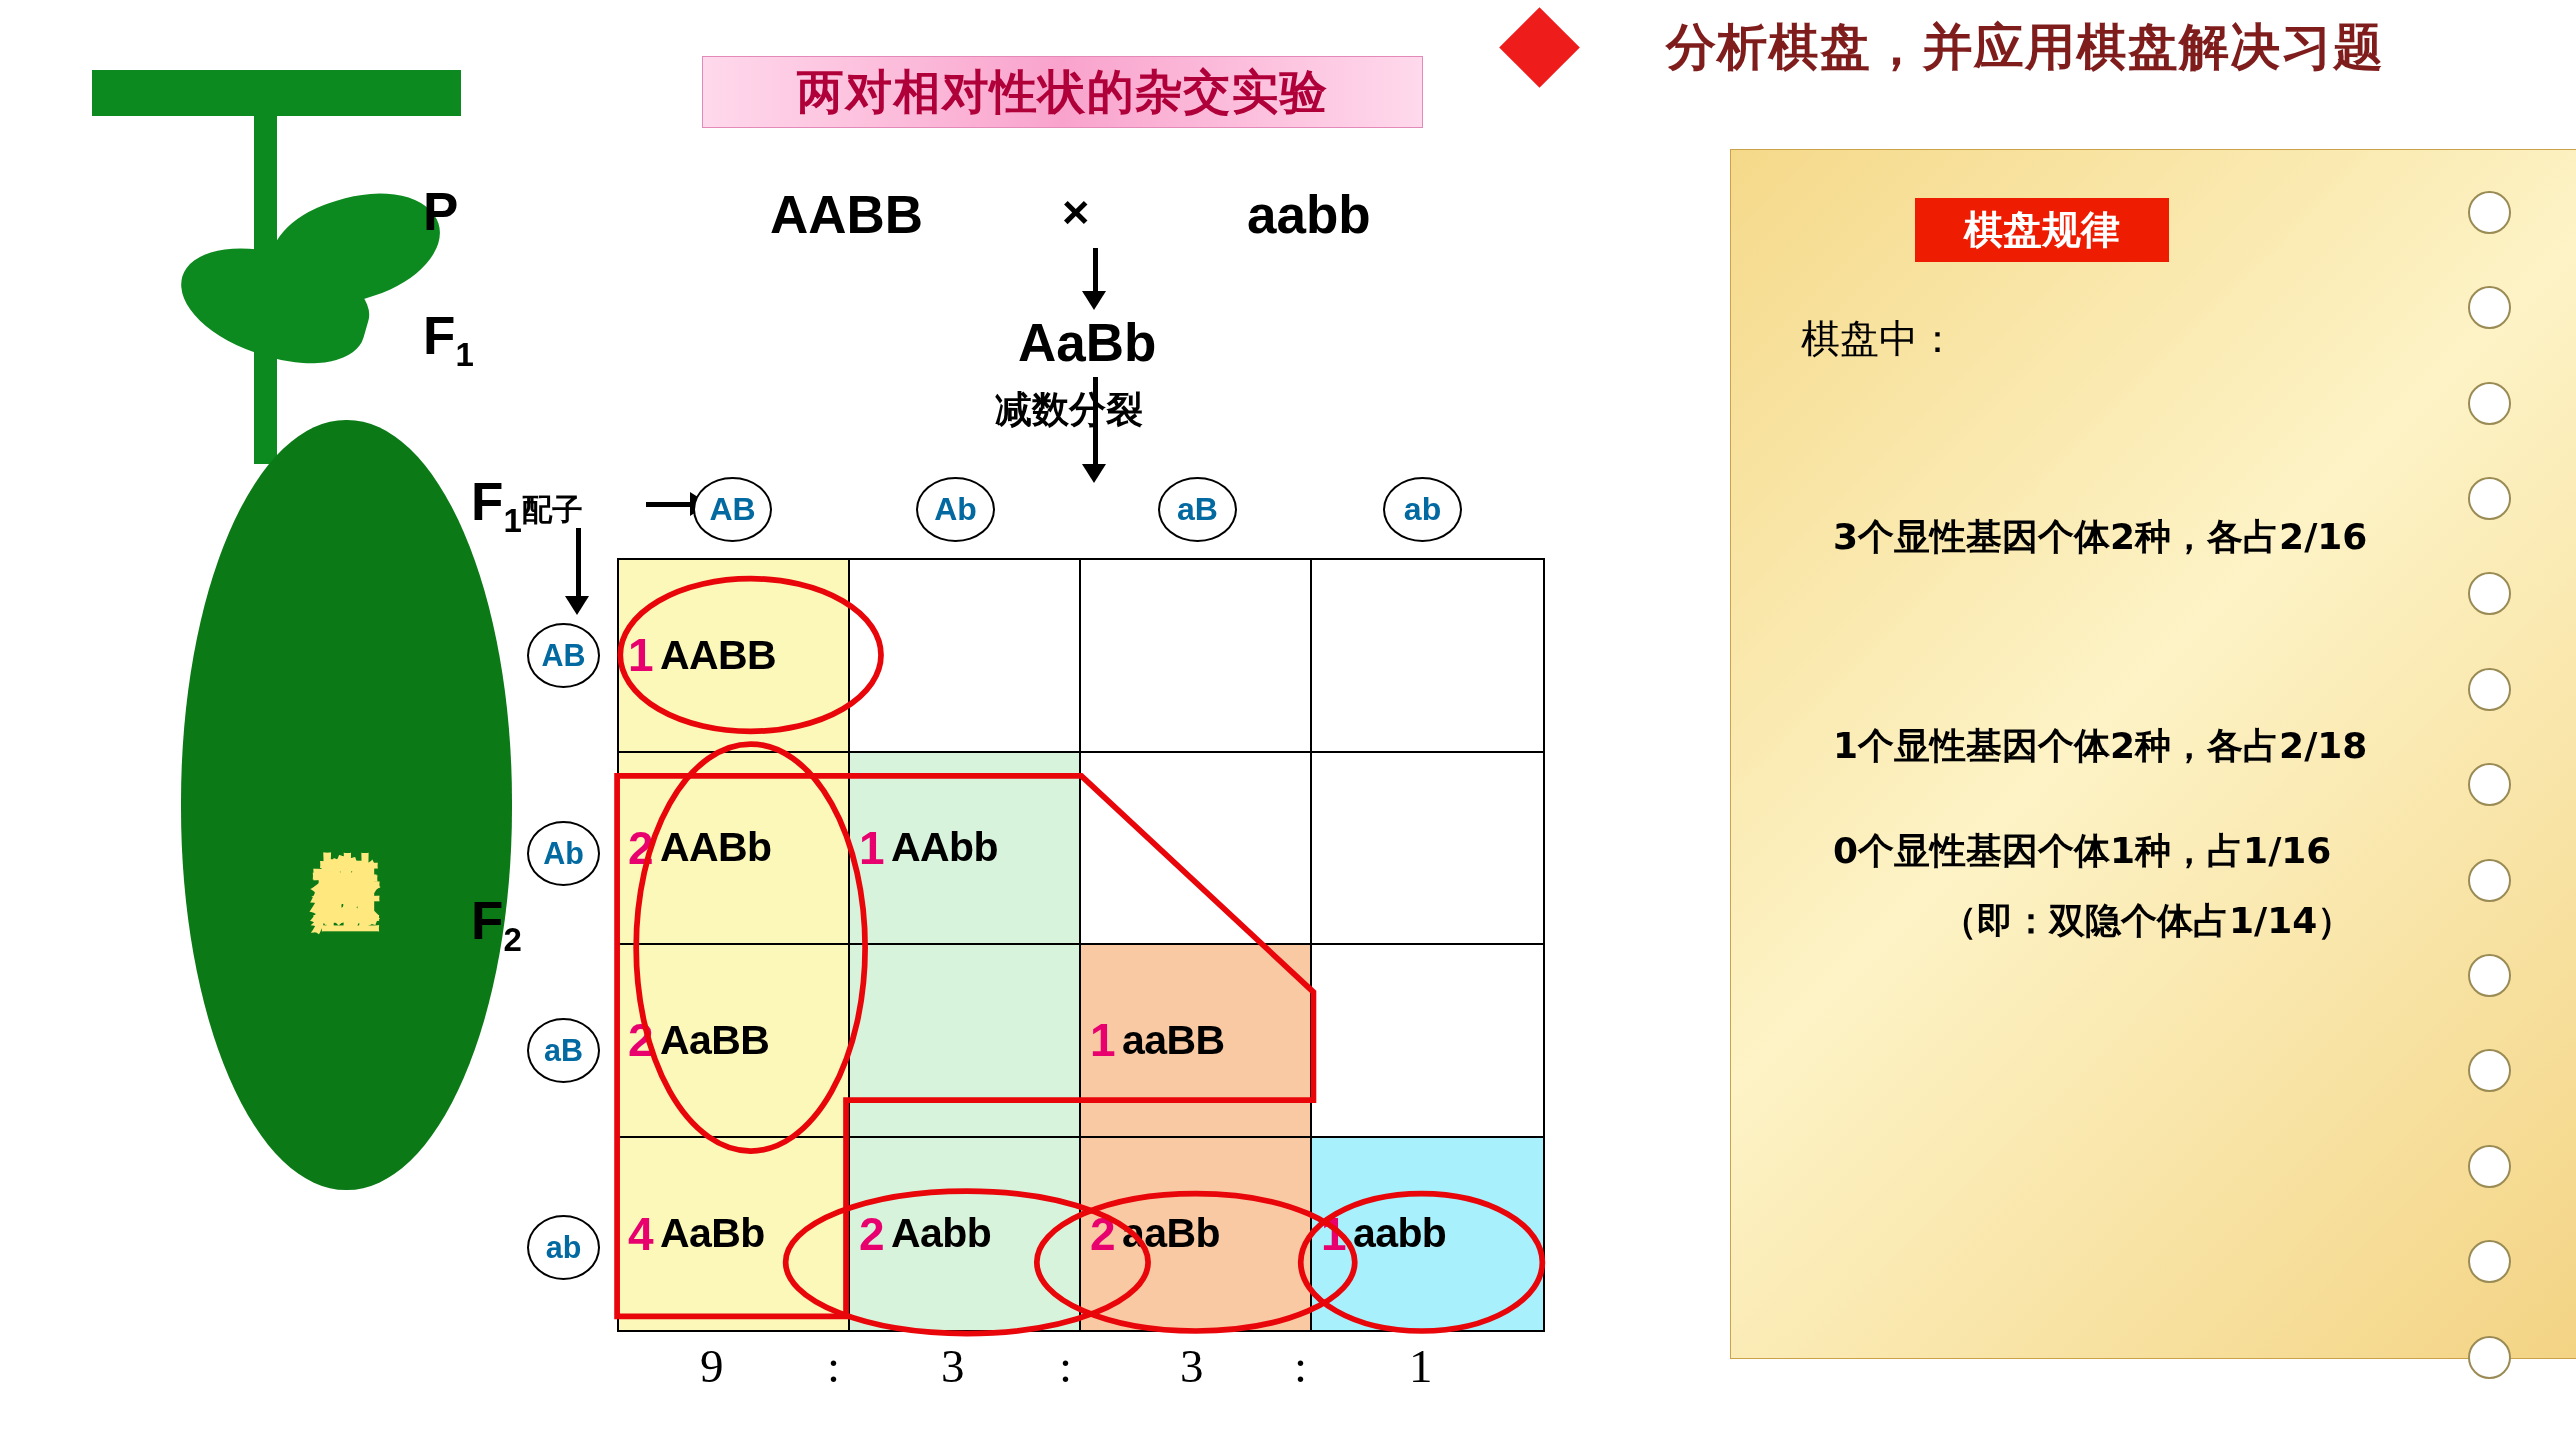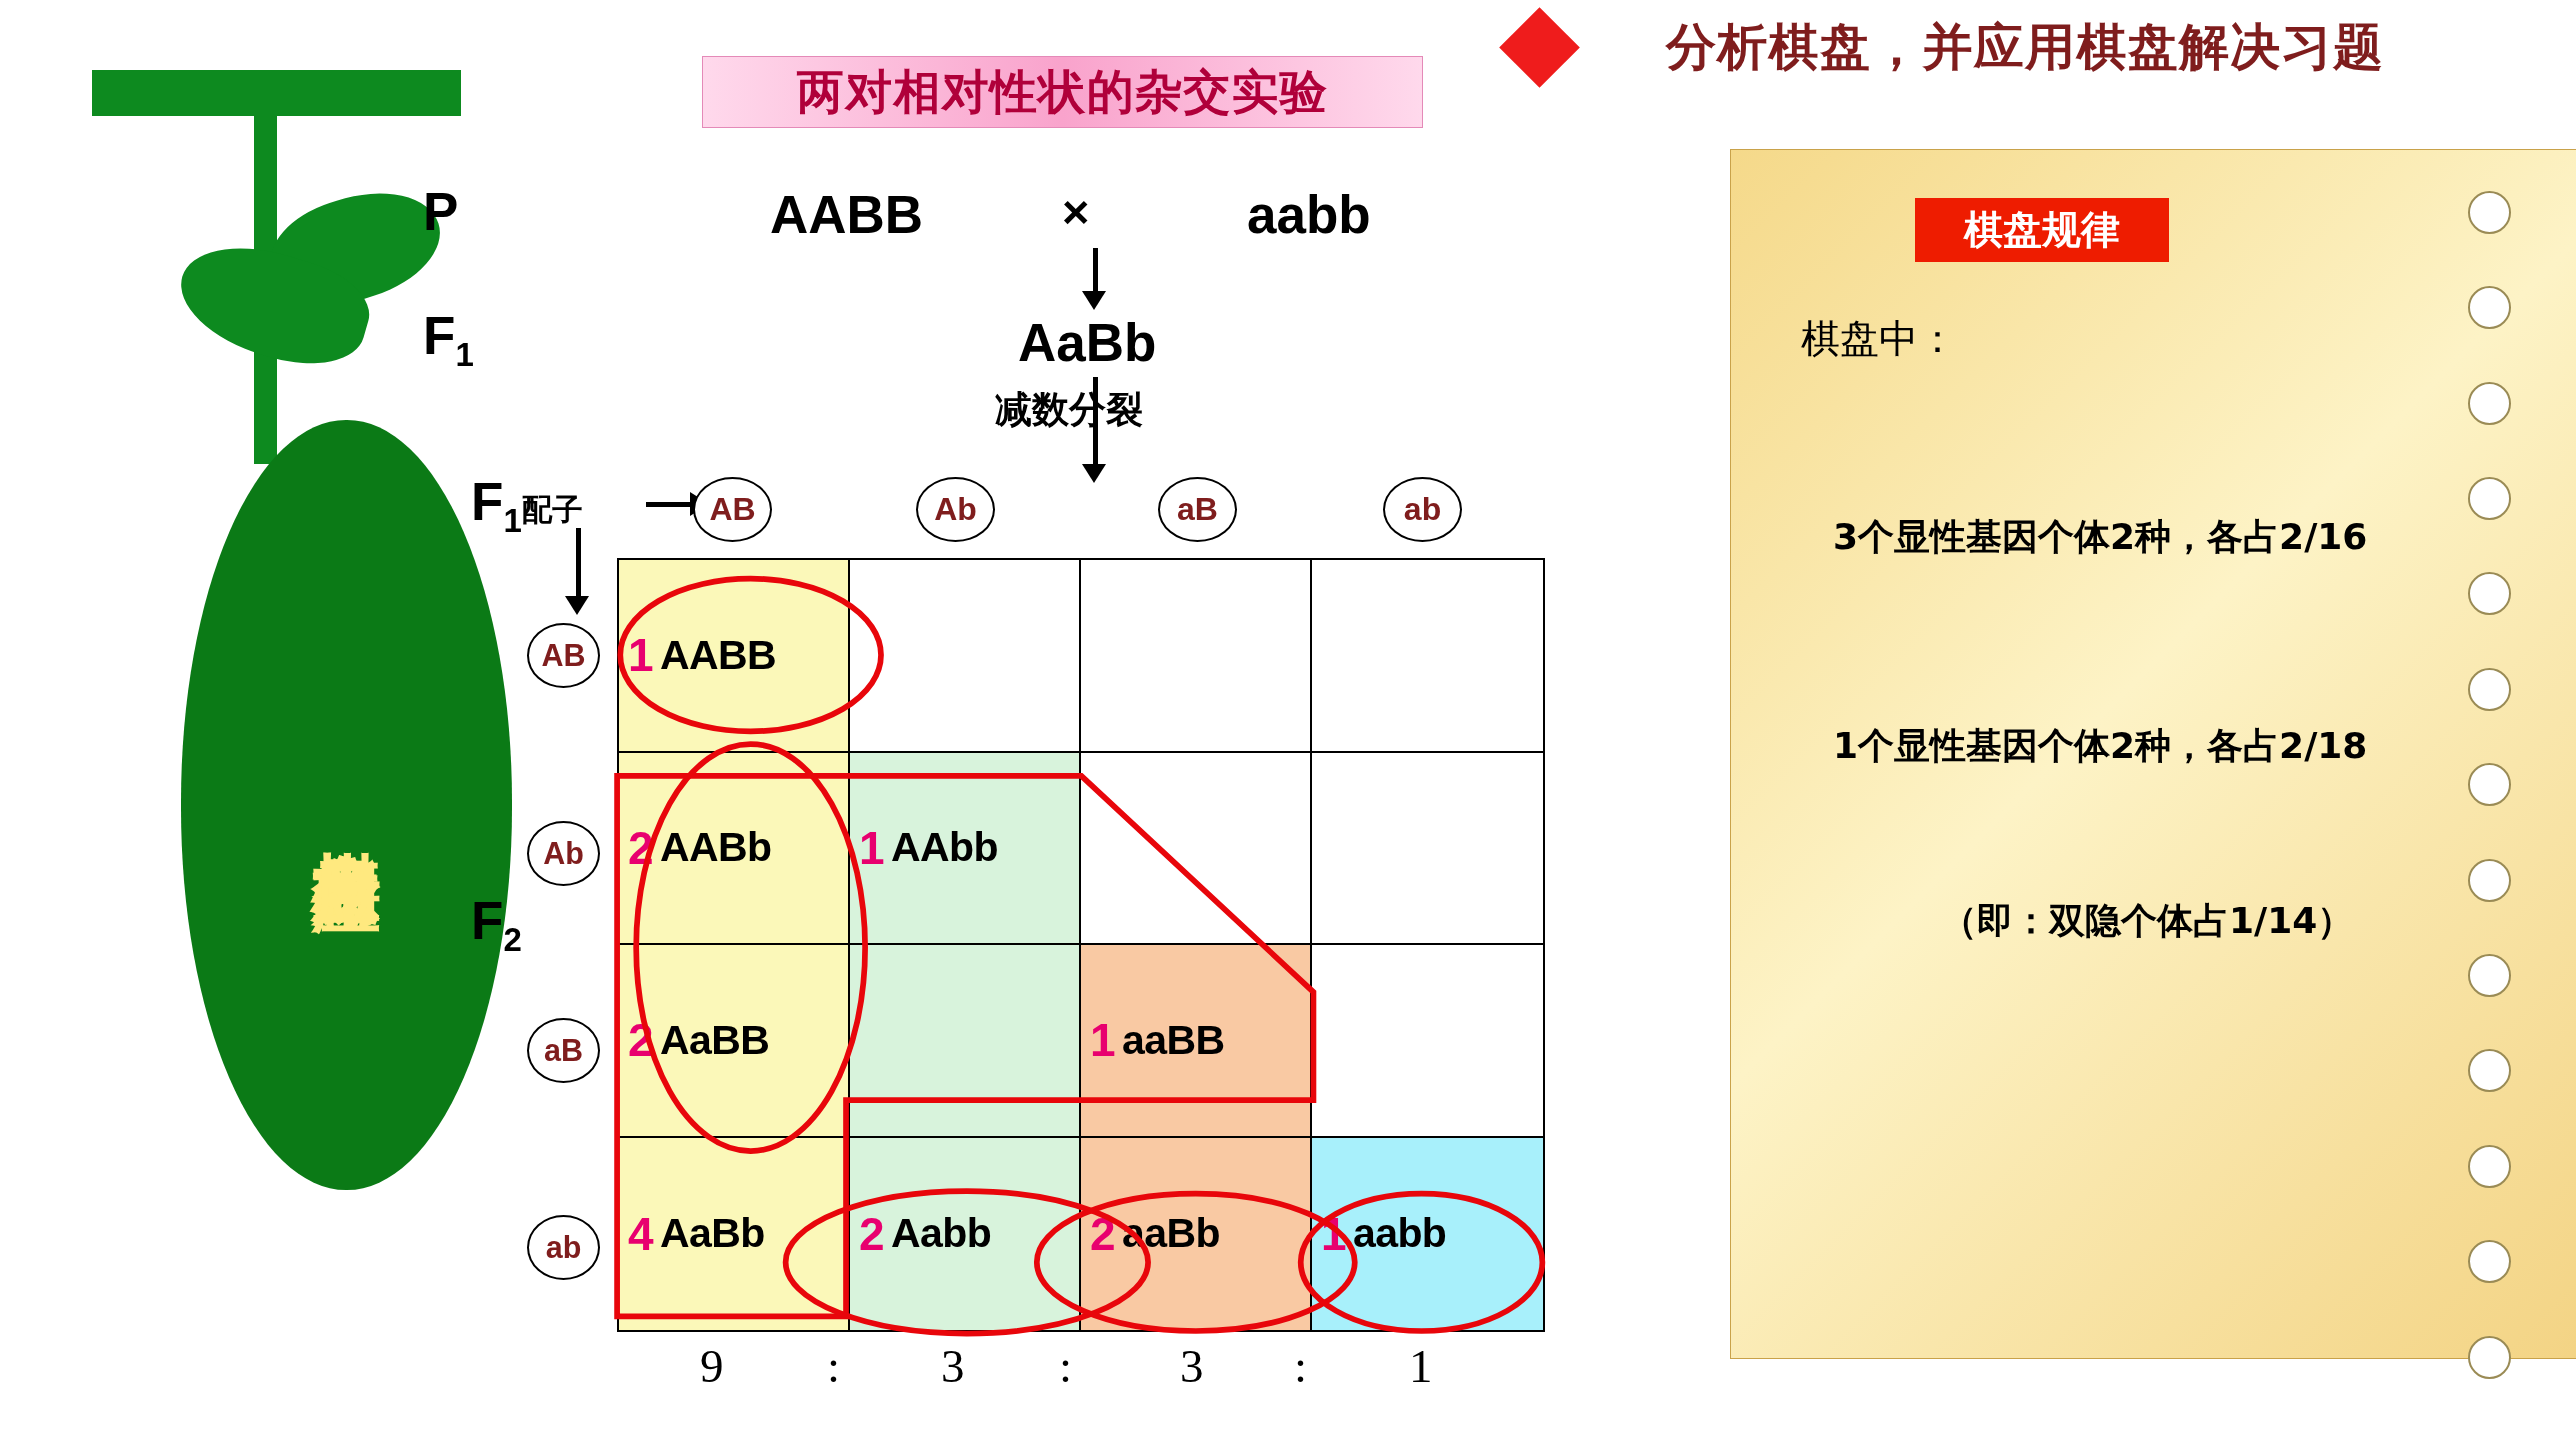--- a/index.html
+++ b/index.html
@@ -108,21 +108,21 @@
   }
   #arrow-p-f1{left:1093px;top:248px;height:45px;}
   #arrow-f1-gam{left:1093px;top:377px;height:89px;}
   #arrow-gam-right{left:646px;top:502px;width:45px;}
   #arrow-gam-down{left:576px;top:528px;height:70px;}
 
   
   .circ{
     border:2.5px solid #000;border-radius:50%;
     background:#fff;display:flex;align-items:center;justify-content:center;
-    font-weight:bold;color:#7f1d1d;
+    font-weight:bold;color:#0369a1;
   }
   .gam-top{width:75px;height:61px;font-size:32px;top:477px;}
   #gt-AB{left:693px;}
   #gt-Ab{left:916px;}
   #gt-aB{left:1158px;}
   #gt-ab{left:1383px;}
 
   .gam-side{width:69px;height:61px;font-size:30.5px;left:527px;}
   #gs-AB{top:623px;}
   #gs-Ab{top:821px;}
@@ -343,20 +343,21 @@
 <div class="ratio" id="c3">:</div>
 <div class="ratio" id="r1">1</div>
 
 <div class="abs" id="panel">
   <div id="panel-title">
     <span>棋盘规律</span>
   </div>
   <div id="panel-lead">棋盘中：</div>
   <div class="panel-line" id="pl1">3个显性基因个体2种，各占2/16</div>
   <div class="panel-line" id="pl3">1个显性基因个体2种，各占2/18</div>
+  <div class="panel-line" id="pl4">0个显性基因个体1种，占1/16</div>
   <div class="panel-line" id="pl5">（即：双隐个体占1/14）</div>
 </div>
 
 <div class="hole" style="top:191px;"></div>
 <div class="hole" style="top:286px;"></div>
 <div class="hole" style="top:382px;"></div>
 <div class="hole" style="top:477px;"></div>
 <div class="hole" style="top:572px;"></div>
 <div class="hole" style="top:668px;"></div>
 <div class="hole" style="top:763px;"></div>

